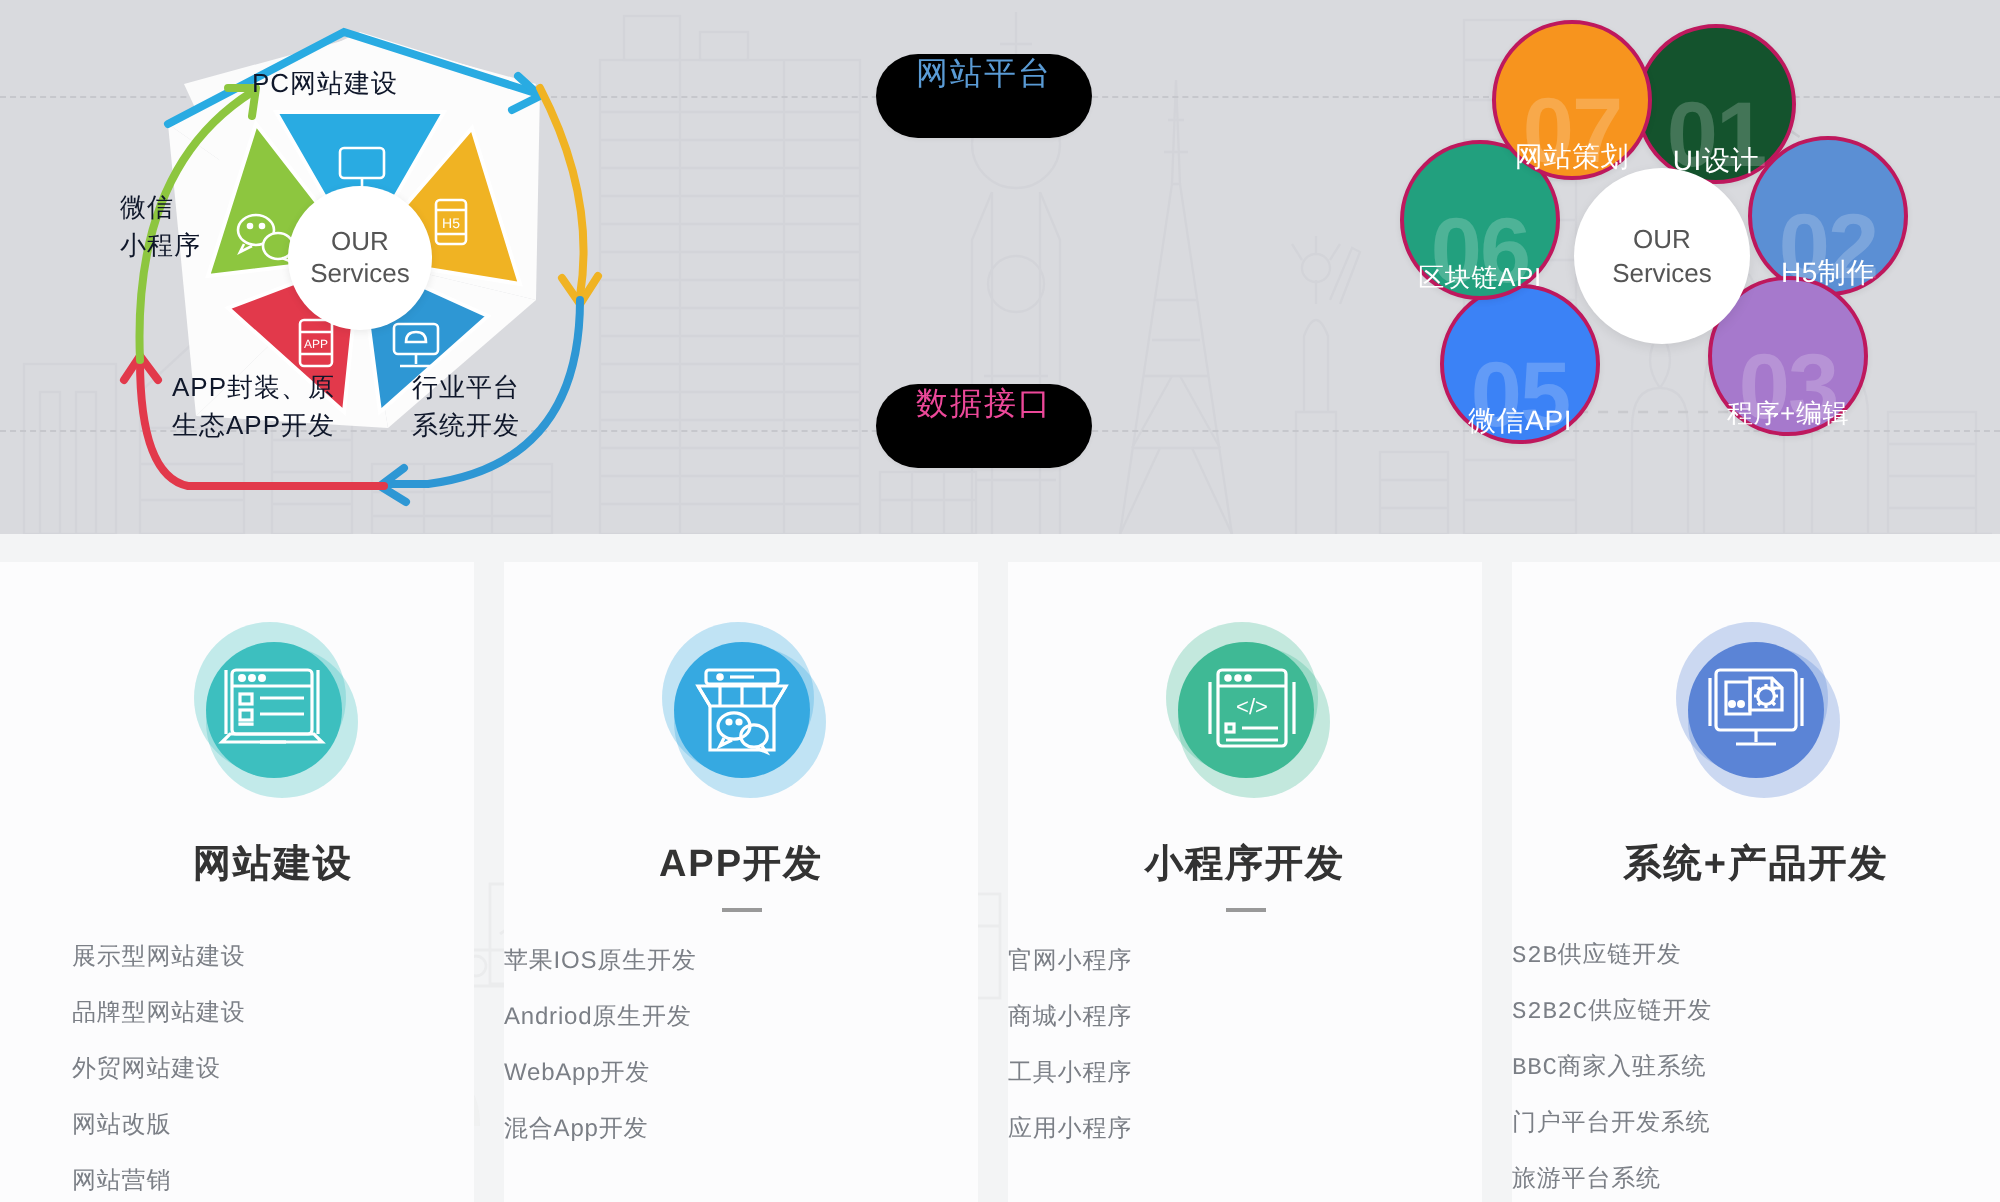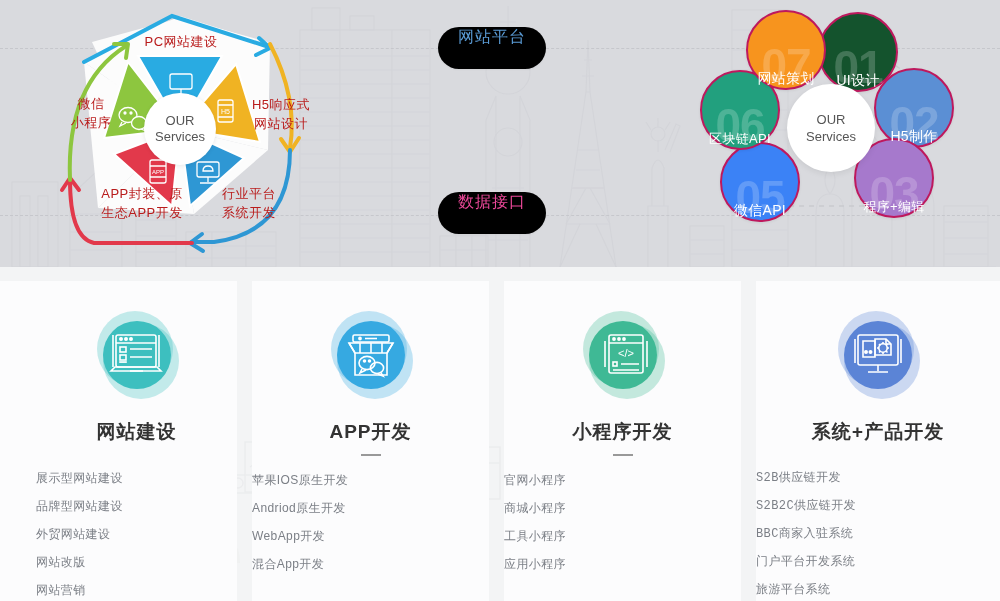--- a/index.html
+++ b/index.html
@@ -34,21 +34,21 @@
     font-size: 16px; letter-spacing: 1px;
     box-shadow: 0 1px 2px rgba(0,0,0,.04);
   }
   .pill-web { left: 438px; top: 27px; width: 108px; height: 42px; color: #5a9bd5; }
   .pill-api { left: 438px; top: 192px; width: 108px; height: 42px; color: #ec4899; }
 
   
   .pentagon-wrap { position: absolute; left: 22px; top: 2px; width: 300px; height: 262px; }
   .pentagon-wrap svg { display: block; }
   .pent-label {
-    position: absolute; text-align: center; font-size: 13px; color: #b91c1c;
+    position: absolute; text-align: left; font-size: 13px; color: #0f172a;
     line-height: 19px; letter-spacing: .5px; white-space: nowrap;
   }
   .pl-top   { left: 104px; top: 30px;  width: 110px; }
   .pl-right { left: 222px; top: 93px;  width: 74px;  }
   .pl-br    { left: 184px; top: 182px; width: 86px;  }
   .pl-bl    { left: 64px;  top: 182px; width: 112px; }
   .pl-left  { left: 38px;  top: 92px;  width: 62px;  }
 
   .pent-center {
     position: absolute; left: 122px; top: 91px; width: 72px; height: 72px;
@@ -259,24 +259,20 @@
           <ellipse cx="106" cy="113" rx="9" ry="7.5"></ellipse>
           <path d="M100 120 L98 124 L104 121"></path>
           <ellipse cx="117" cy="121" rx="7.5" ry="6.5" fill="#8DC63F"></ellipse>
           <path d="M122 126 L124 129 L119 127"></path>
           <circle cx="103" cy="111" r="1" fill="#fff"></circle>
           <circle cx="109" cy="111" r="1" fill="#fff"></circle>
         </g>
       </svg>
 
       <div class="pent-label pl-top">PC网站建设</div>
-      <div class="pent-label pl-right">
-        <div>H5响应式</div>
-          <div>网站设计</div>
-      </div>
       <div class="pent-label pl-br">
         <div>行业平台</div>
           <div>系统开发</div>
       </div>
       <div class="pent-label pl-bl">
         <div>APP封装、原</div>
           <div>生态APP开发</div>
       </div>
       <div class="pent-label pl-left">
         <div>微信</div>

